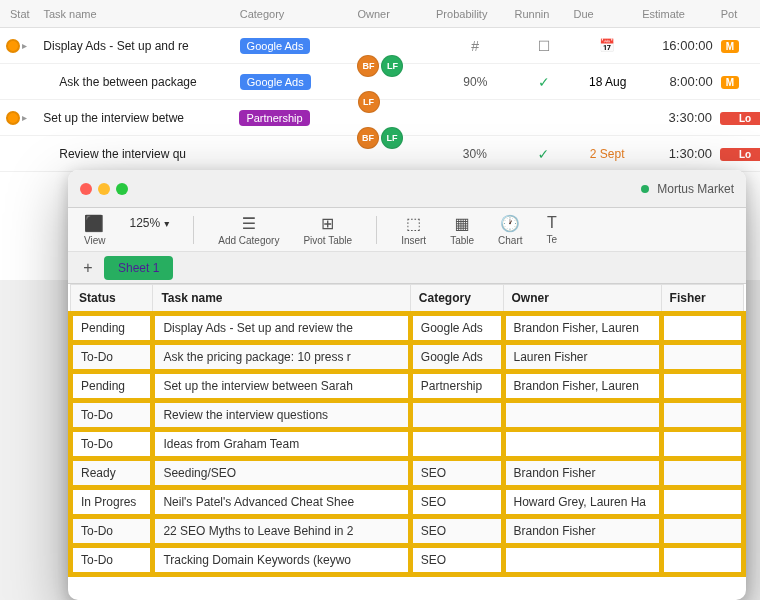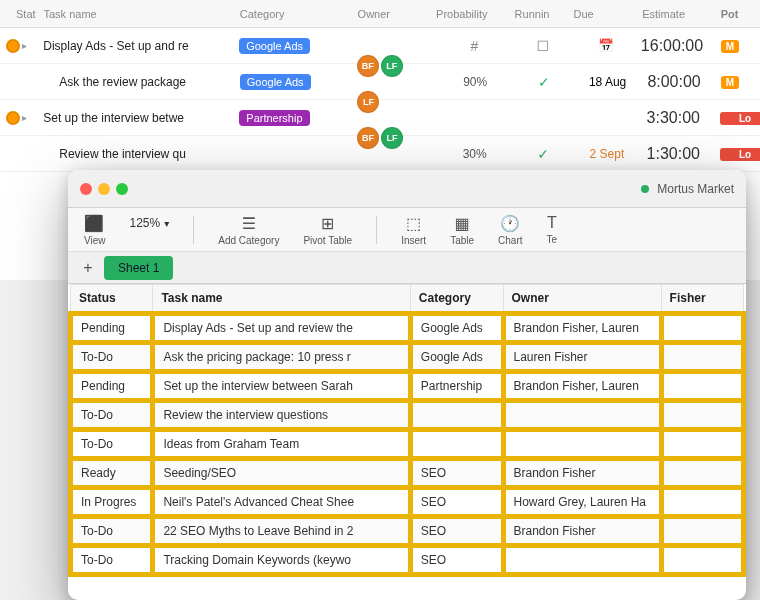--- a/index.html
+++ b/index.html
@@ -25,46 +25,46 @@
       display: flex;
       align-items: center;
       height: 28px;
       background: #f7f7f7;
       border-bottom: 1px solid #e0e0e0;
       font-size: 11px;
       color: #888;
       font-weight: 500;
     }
 
-    .task-header .col-status { width: 44px; padding-left: 16px; }
+    .task-header .col-status { width: 44px; padding-left: 10px; }
     .task-header .col-name { width: 200px; }
     .task-header .col-category { width: 120px; }
     .task-header .col-owner { width: 80px; }
     .task-header .col-probability { width: 80px; }
     .task-header .col-running { width: 60px; }
     .task-header .col-due { width: 70px; }
     .task-header .col-estimate { width: 80px; }
-    .task-header .col-pot { width: 40px; font-weight: bold; }
+    .task-header .col-pot { width: 40px; }
 
     .task-row {
       display: flex;
       align-items: center;
       height: 36px;
       border-bottom: 1px solid #f0f0f0;
       font-size: 12px;
     }
 
     .task-row .col-status { width: 44px; padding-left: 6px; display: flex; align-items: center; gap: 2px; }
     .task-row .col-name { width: 200px; font-size: 12px; color: #222; white-space: nowrap; overflow: hidden; text-overflow: ellipsis; }
     .task-row .col-category { width: 120px; }
     .task-row .col-owner { width: 80px; display: flex; gap: 2px; margin-top: 40px; }
     .task-row .col-probability { width: 80px; text-align: center; color: #555; font-size: 12px; }
     .task-row .col-running { width: 60px; text-align: center; }
     .task-row .col-due { width: 70px; text-align: center; font-size: 12px; }
-    .task-row .col-estimate { width: 80px; text-align: right; font-size: 16px; color: #333; padding-right: 20px; }
+    .task-row .col-estimate { width: 80px; text-align: right; font-size: 13px; color: #333; padding-right: 8px; }
     .task-row .col-pot { width: 40px; }
 
     .status-circle-orange {
       width: 14px; height: 14px;
       border-radius: 50%;
       background: #ff9800;
       border: 2px solid #e68a00;
       flex-shrink: 0;
     }
 
@@ -238,21 +238,21 @@
       border-radius: 4px;
       font-size: 12px;
       font-weight: 500;
       display: flex;
       align-items: center;
       cursor: pointer;
     }
 
     .sheet-tab-active {
       background: #27ae60;
-      color: #0f172a;
+      color: #4c1d95;
     }
 
     
     .spreadsheet-content {
       flex: 1;
       overflow: auto;
     }
 
     .ss-table {
       border-collapse: collapse;
@@ -330,21 +330,21 @@
       <span class="cal-icon">📅</span>
     </div>
     <div class="col-estimate">16:00:00</div>
     <div class="col-pot">
       <span class="pot-badge-orange">M</span>
     </div>
   </div>
 
   <div class="task-row">
     <div class="col-status"></div>
-    <div class="col-name row-indent">Ask the review package</div>
+    <div class="col-name row-indent">Ask the between package</div>
     <div class="col-category">
       <span class="category-badge badge-google">Google Ads</span>
     </div>
     <div class="col-owner">
       <div class="avatar avatar-orange">LF</div>
     </div>
     <div class="col-probability">90%</div>
     <div class="col-running">
       <span class="check-icon">✓</span>
     </div>

